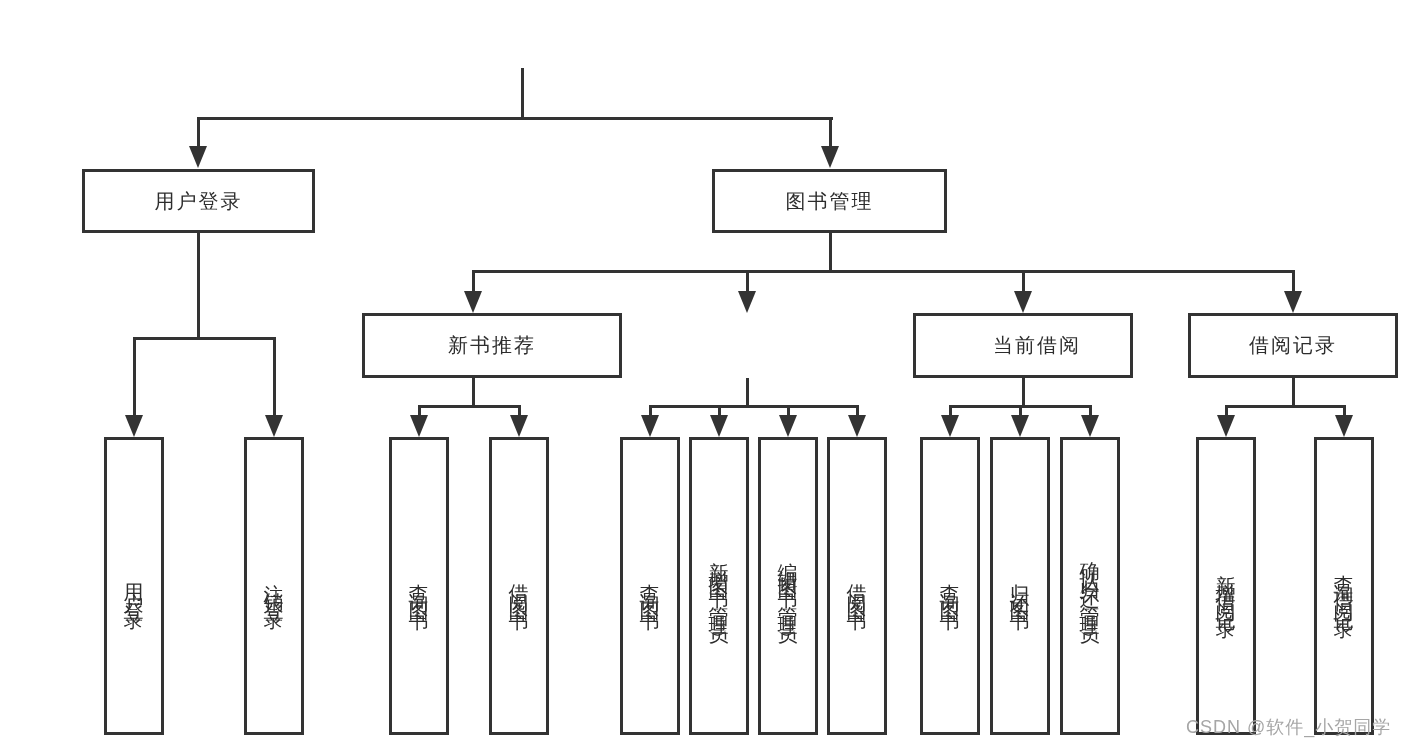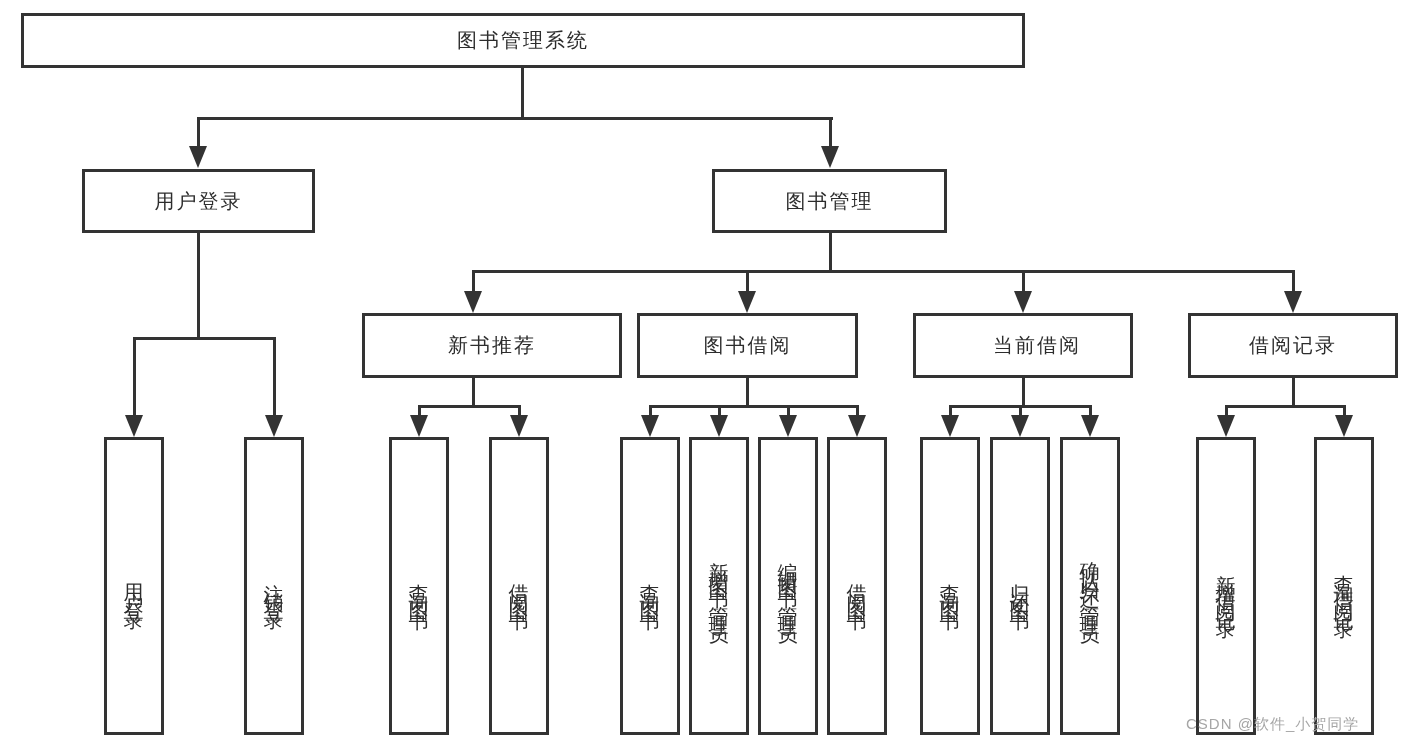--- a/index.html
+++ b/index.html
@@ -36,34 +36,31 @@
   .arrow{
     position:absolute;
     width:0;height:0;
     border-left:9px solid transparent;
     border-right:9px solid transparent;
     border-top:22px solid #333333;
   }
   .watermark{
     position:absolute;
     left:1186px;top:715px;
-    font-size:15px;
+    font-size:18px;
     color:#a6a6a6;
     letter-spacing:1px;
     white-space:nowrap;
   }
 </style>
 </head>
 <body>
 
 <div id="canvas">
 
-  <div class="box" style="left:21px;top:13px;width:1004px;height:55px;">
-    <span>图书管理系统</span>
-  </div>
 
   <div class="vline" style="left:521px;top:68px;height:52px;"></div>
   <div class="hline" style="left:197px;top:117px;width:636px;"></div>
   <div class="vline" style="left:197px;top:117px;height:33px;"></div>
   <div class="arrow" style="left:189px;top:146px;"></div>
   <div class="vline" style="left:829px;top:117px;height:33px;"></div>
   <div class="arrow" style="left:821px;top:146px;"></div>
 
   <div class="box" style="left:82px;top:169px;width:233px;height:64px;">
     <span>用户登录</span>
@@ -85,23 +82,20 @@
   <div class="arrow" style="left:464px;top:291px;"></div>
   <div class="vline" style="left:746px;top:270px;height:23px;"></div>
   <div class="arrow" style="left:738px;top:291px;"></div>
   <div class="vline" style="left:1022px;top:270px;height:23px;"></div>
   <div class="arrow" style="left:1014px;top:291px;"></div>
   <div class="vline" style="left:1292px;top:270px;height:23px;"></div>
   <div class="arrow" style="left:1284px;top:291px;"></div>
 
   <div class="box" style="left:362px;top:313px;width:260px;height:65px;">
     <span>新书推荐</span>
-  </div>
-  <div class="box" style="left:637px;top:313px;width:221px;height:65px;">
-    <span>图书借阅</span>
   </div>
   <div class="box" style="left:913px;top:313px;width:220px;height:65px;padding-left:28px;">
     <span>当前借阅</span>
   </div>
   <div class="box" style="left:1188px;top:313px;width:210px;height:65px;">
     <span>借阅记录</span>
   </div>
 
   <div class="vline" style="left:472px;top:378px;height:30px;"></div>
   <div class="hline" style="left:418px;top:405px;width:103px;"></div>

